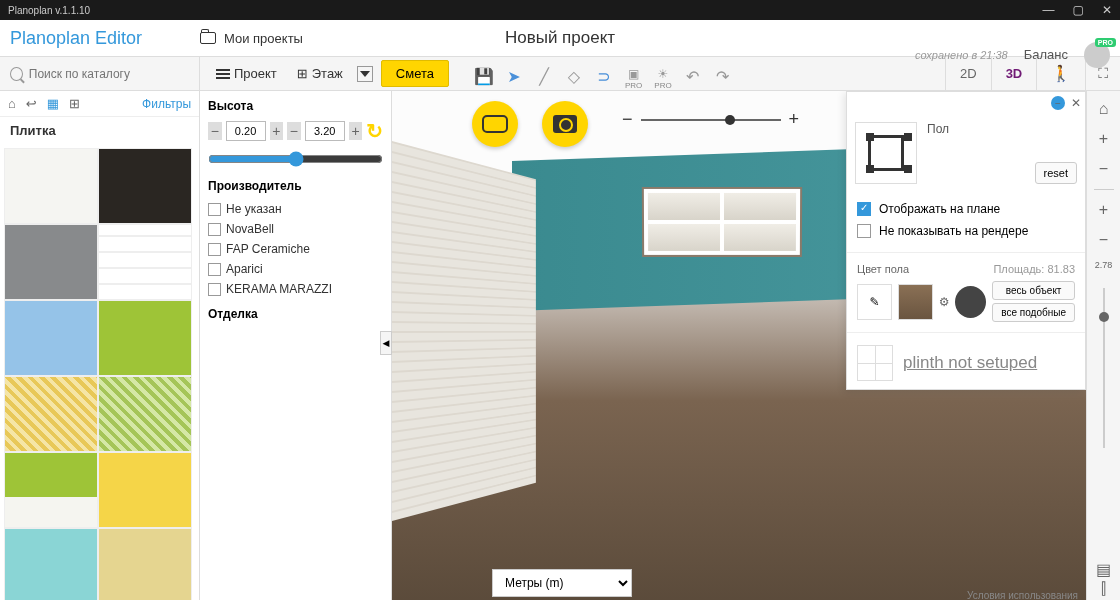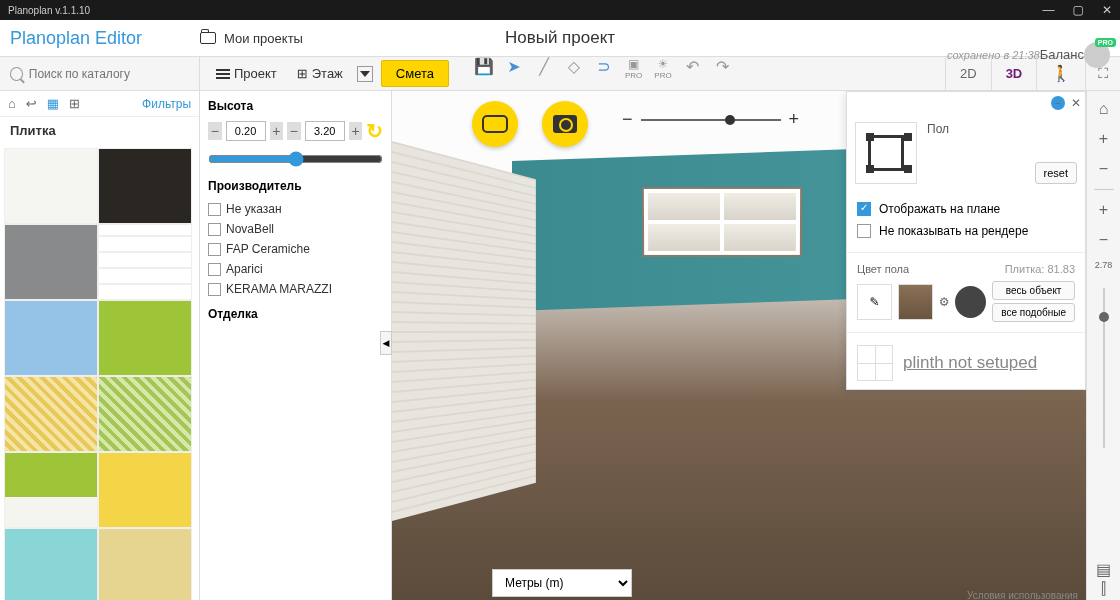--- a/index.html
+++ b/index.html
@@ -8,27 +8,27 @@
 .titlebar { height: 20px; background: #1a1a1a; color: #ccc; font-size: 10px; display: flex; align-items: center; padding: 0 8px; justify-content: space-between; }
 .titlebar-controls { display: flex; gap: 18px; }
 .titlebar-controls span { cursor: pointer; font-size: 12px; }
 
 .header { height: 30px; background: #fff; display: flex; align-items: center; padding: 18px 10px; border-bottom: 1px solid #ddd; }
 .logo { color: #3498db; font-size: 18px; font-weight: 500; width: 190px; }
 .folder-icon { width: 16px; height: 12px; border: 1.5px solid #333; border-radius: 2px; margin-right: 8px; position: relative; }
 .folder-icon::before { content: ''; position: absolute; top: -4px; left: 0; width: 6px; height: 3px; border: 1.5px solid #333; border-bottom: none; border-radius: 2px 2px 0 0; }
 .proj-label { font-size: 13px; color: #333; }
 .proj-title { font-size: 17px; color: #333; position: absolute; left: 50%; transform: translateX(-50%); }
-.header-right { margin-left: auto; display: flex; align-items: center; gap: 0; margin-top: 33px; }
+.header-right { margin-left: auto; display: flex; align-items: center; gap: 16px; margin-top: 33px; }
 .saved-time { font-size: 11px; color: #999; font-style: italic; }
 .balance { font-size: 13px; color: #555; }
 .avatar { width: 26px; height: 26px; border-radius: 50%; background: #ccc; position: relative; }
 .pro-badge { position: absolute; top: -4px; right: -6px; background: #2ecc71; color: #fff; font-size: 7px; padding: 1px 3px; border-radius: 3px; font-weight: bold; }
 
-.toolbar { height: 34px; background: #f5f5f5; border-bottom: 1px solid #ddd; display: flex; align-items: flex-start; }
+.toolbar { height: 34px; background: #f5f5f5; border-bottom: 1px solid #ddd; display: flex; align-items: flex-end; }
 .search-box { width: 200px; padding: 0 10px; display: flex; align-items: center; height: 100%; border-right: 1px solid #ddd; }
 .search-box input { border: none; background: transparent; font-size: 12px; color: #999; outline: none; width: 100%; }
 .lens { width: 14px; height: 14px; border: 1.5px solid #999; border-radius: 50%; margin-right: 6px; position: relative; }
 .lens::after { content: ''; position: absolute; width: 5px; height: 1.5px; background: #999; bottom: -2px; right: -3px; transform: rotate(45deg); }
 
 .tb-section { display: flex; align-items: center; gap: 8px; padding: 0 10px; height: 100%; }
 .tb-btn { display: flex; align-items: center; gap: 4px; font-size: 13px; color: #333; cursor: pointer; padding: 4px 6px; }
 .menu-icon { display: inline-block; width: 14px; height: 2px; background: #333; box-shadow: 0 4px 0 #333, 0 -4px 0 #333; }
 .dropdown-square { width: 16px; height: 16px; border: 1px solid #999; display: flex; align-items: center; justify-content: center; }
 .triangle-down { width: 0; height: 0; border-left: 5px solid transparent; border-right: 5px solid transparent; border-top: 6px solid #333; }
@@ -314,21 +314,21 @@
           </div>
         <div class="check-item">
             <div class="checkbox"></div>
             <span>Не показывать на рендере</span>
           </div>
       </div>
       <div class="pp-divider"></div>
       <div class="pp-section">
         <div class="pp-row">
           <span class="pp-label">Цвет пола</span>
-          <span class="pp-area"><span>Плитка:</span> <span>81.83</span></span>
+          <span class="pp-area"><span>Площадь:</span> <span>81.83</span></span>
         </div>
         <div class="texture-row">
           <div class="tex-box tex-pencil">✎</div>
           <div class="tex-box tex-wood"></div>
           <span style="font-size:12px;color:#666;cursor:pointer">⚙</span>
           <div class="tex-circle"></div>
           <div class="obj-btns">
             <button class="obj-btn">весь объект</button>
             <button class="obj-btn">все подобные</button>
           </div>

